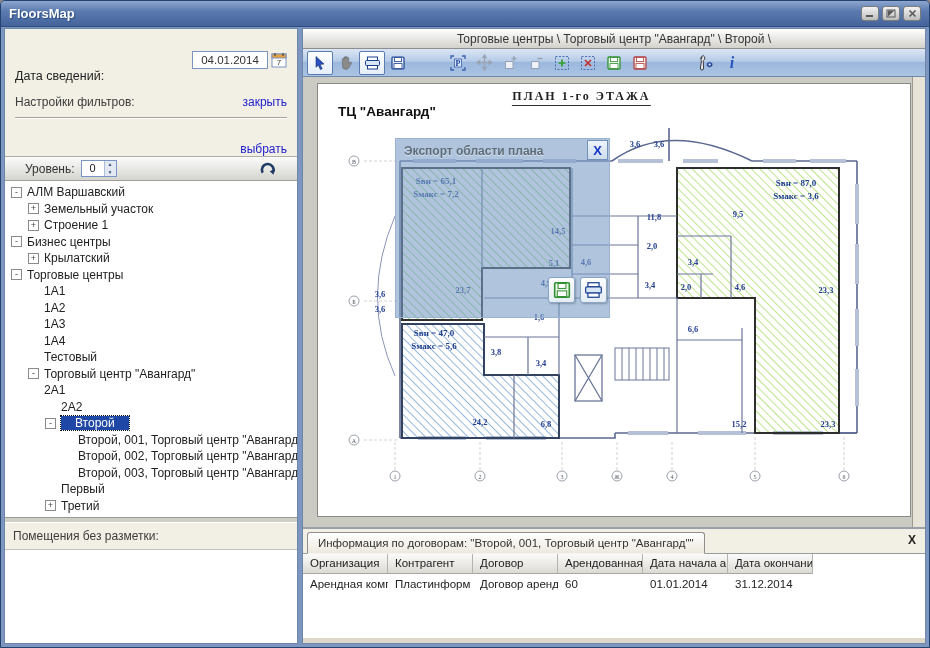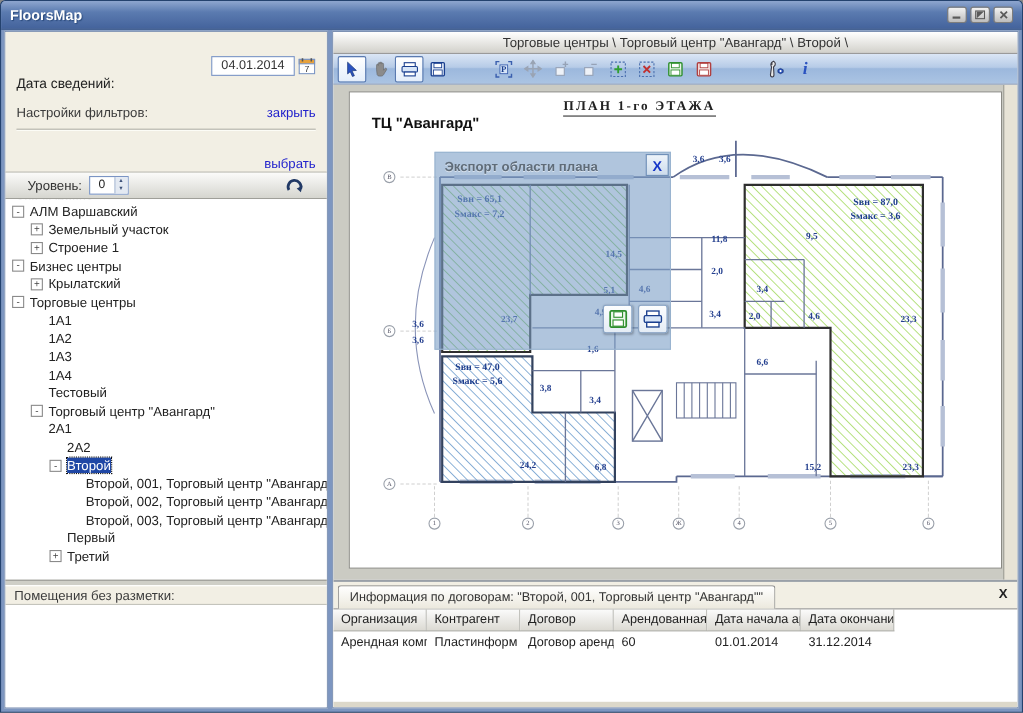--- a/index.html
+++ b/index.html
@@ -48,23 +48,23 @@
   .spinarrows{width:12px;border-left:1px solid #aebdd6;display:flex;flex-direction:column;background:#e3e9f2;}
   .spinarrows span{flex:1;font-size:5px;line-height:7px;text-align:center;color:#3c5078;}
   .refresh{margin-left:auto;}
   
   .tree{flex:1;background:#fff;overflow:hidden;padding-top:3px;}
   .trow{height:16.5px;display:flex;align-items:center;white-space:nowrap;}
   .exp{width:11px;height:11px;flex:0 0 11px;border:1px solid #8a8a8a;background:#fff;
     font-size:9px;line-height:8px;text-align:center;margin-right:5px;color:#444;}
   .exp.noexp{border-color:transparent;background:transparent;}
   .tlabel{font-size:12px;color:#222;}
-  .tlabel.sel{background:#1f47a5;color:#fff;outline:1px dotted #111;padding:0 0;}
+  .tlabel.sel{background:#1f47a5;color:#fff;outline:1px dotted #111;padding:0 14px;}
   .lsplit{height:5px;background:#cfcfc7;border-top:1px solid #9a9a94;flex:0 0 auto;}
-  .unmhead{height:18px;background:#f2efe4;border-top:1px solid #fff;border-bottom:1px solid #c4c4bc;
+  .unmhead{height:28px;background:#f2efe4;border-top:1px solid #fff;border-bottom:1px solid #c4c4bc;
     font-size:12px;color:#3c3c3c;display:flex;align-items:center;padding-left:8px;flex:0 0 auto;}
   .unmbody{height:93px;background:#fff;flex:0 0 auto;}
   
   .toolbar{height:28px;background:linear-gradient(#dbe6f5 0%,#b6cbe7 45%,#9cb8dd 50%,#abc4e3 100%);
     border-bottom:1px solid #6f88ae;display:flex;align-items:center;padding:0 4px;flex:0 0 auto;}
   .tbtn{width:26px;height:24px;display:flex;align-items:center;justify-content:center;
     border:1px solid transparent;border-radius:2px;flex:0 0 auto;}
   .tbtn.active{background:linear-gradient(#ffffff,#e4eefb);border-color:#5a7ab0;}
   .gap1{margin-left:34px;}
   .gap2{margin-left:40px;}

